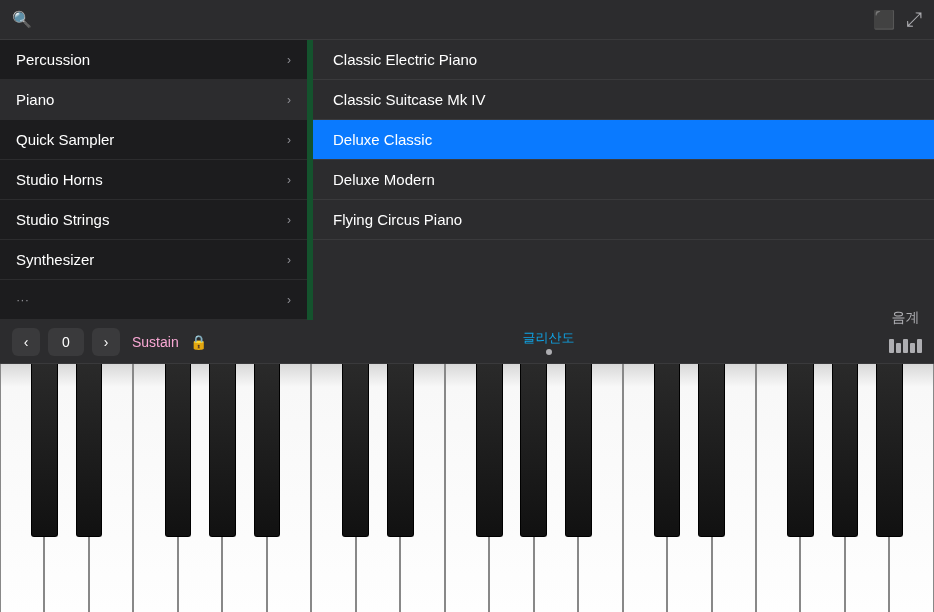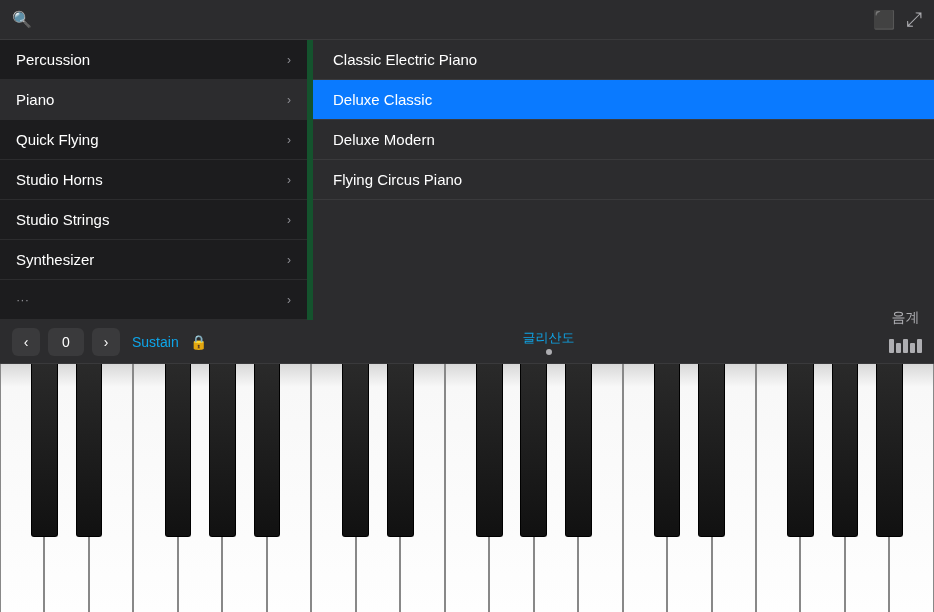--- a/index.html
+++ b/index.html
@@ -135,21 +135,21 @@
       border-radius: 6px;
       color: #ffffff;
       width: 36px;
       height: 28px;
       display: flex;
       align-items: center;
       justify-content: center;
       font-size: 14px;
     }
     .ctrl-label {
-      color: #0ea5e9;
+      color: #f9a8d4;
       font-size: 14px;
       margin-left: 4px;
     }
     .ctrl-lock {
       color: #aeaeb2;
       font-size: 14px;
       margin-left: 4px;
     }
     .ctrl-center {
       flex: 1;
@@ -246,21 +246,21 @@
     <div class="categories-panel">
       <div class="category-item">
         <span class="category-label">Percussion</span>
         <span class="chevron">›</span>
       </div>
       <div class="category-item selected">
         <span class="category-label">Piano</span>
         <span class="chevron">›</span>
       </div>
       <div class="category-item">
-        <span class="category-label">Quick Flying</span>
+        <span class="category-label">Quick Sampler</span>
         <span class="chevron">›</span>
       </div>
       <div class="category-item">
         <span class="category-label">Studio Horns</span>
         <span class="chevron">›</span>
       </div>
       <div class="category-item">
         <span class="category-label">Studio Strings</span>
         <span class="chevron">›</span>
       </div>
@@ -270,20 +270,23 @@
       </div>
       <div class="category-item more">
         <span class="category-label" style="color:#8e8e93; font-size:13px;">···</span>
         <span class="chevron">›</span>
       </div>
     </div>
 
     <div class="instruments-panel">
       <div class="instrument-item">
         <span class="instrument-label">Classic Electric Piano</span>
+      </div>
+      <div class="instrument-item">
+        <span class="instrument-label">Classic Suitcase Mk IV</span>
       </div>
       <div class="instrument-item selected">
         <span class="instrument-label">Deluxe Classic</span>
       </div>
       <div class="instrument-item">
         <span class="instrument-label">Deluxe Modern</span>
       </div>
       <div class="instrument-item">
         <span class="instrument-label">Flying Circus Piano</span>
       </div>

